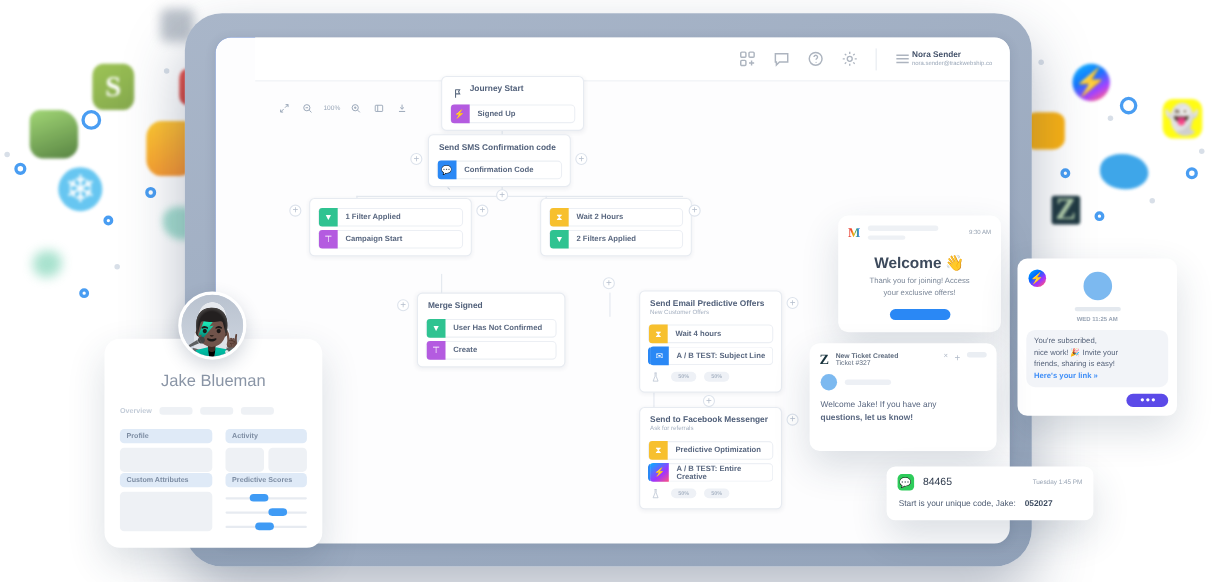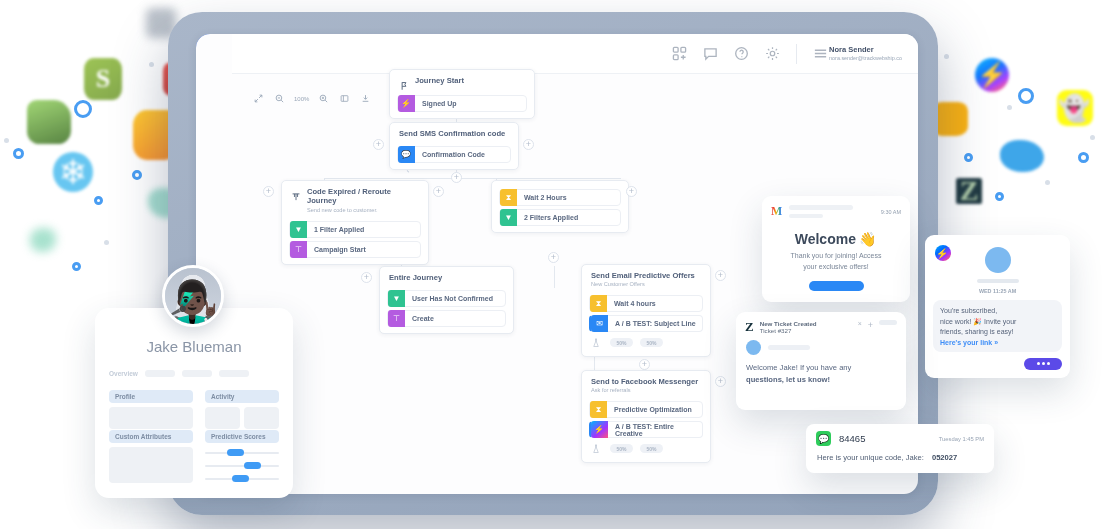--- a/index.html
+++ b/index.html
@@ -374,21 +374,21 @@
     <div class="edge" style="left:260px;top:125px;width:1px;height:20px;"></div>
     <div class="edge" style="left:128px;top:144px;width:297px;height:1px;"></div>
     <div class="edge" style="left:128px;top:144px;width:1px;height:18px;"></div>
     <div class="edge" style="left:300px;top:144px;width:1px;height:18px;"></div>
     <div class="edge" style="left:205px;top:215px;width:1px;height:30px;"></div>
     <div class="edge" style="left:358px;top:232px;width:1px;height:22px;"></div>
     <div class="edge" style="left:398px;top:250px;width:1px;height:76px;"></div>
     <div class="edge" style="left:398px;top:326px;width:1px;height:38px;"></div>
     <div class="dashed-arc" style="left:206px;top:106px;width:60px;height:40px;border-top-color:transparent;border-right-color:transparent;border-bottom-color:transparent;"></div>
 
-    <div class="node" style="left:193px;top:35px;width:146px;">
+    <div class="node" style="left:205px;top:35px;width:130px;">
       <div class="node-head">
         <div class="nh-icon">
           <svg viewBox="0 0 16 16" fill="none" stroke="currentColor" stroke-width="1.6">
               <path d="M5 2v12M5 2.5h6l-1.6 3L11 8.5H5"></path>
             </svg>
         </div>
         <div>
           <div class="node-title">Journey Start</div>
         </div>
       </div>
@@ -416,31 +416,20 @@
         <span>+</span>
       </div>
     <div class="plus" style="left:327px;top:105px;">
         <span>+</span>
       </div>
     <div class="plus" style="left:255px;top:138px;">
         <span>+</span>
       </div>
 
     <div class="node" style="left:85px;top:146px;width:148px;">
-      <div class="node-head">
-        <div class="nh-icon">
-          <svg viewBox="0 0 16 16" fill="none" stroke="currentColor" stroke-width="1.5">
-              <path d="M2.5 3h11M5.5 3v5M8 3v10M10.5 3v5"></path>
-            </svg>
-        </div>
-        <div>
-          <div class="node-title">Code Expired / Reroute Journey</div>
-          <div class="node-sub">Send new code to customer.</div>
-        </div>
-      </div>
       <div class="row">
         <div class="sw sw-green">▼</div>
         <div class="lbl">1 Filter Applied</div>
       </div>
       <div class="row">
         <div class="sw sw-purple">⊤</div>
         <div class="lbl">Campaign Start</div>
       </div>
     </div>
     <div class="plus" style="left:67px;top:152px;">
@@ -463,21 +452,21 @@
     <div class="plus" style="left:430px;top:152px;">
         <span>+</span>
       </div>
     <div class="plus" style="left:352px;top:218px;">
         <span>+</span>
       </div>
 
     <div class="node" style="left:183px;top:232px;width:135px;">
       <div class="node-head">
         <div>
-            <div class="node-title">Entire Journey</div>
+            <div class="node-title">Merge Signed</div>
           </div>
       </div>
       <div class="row">
         <div class="sw sw-green">▼</div>
         <div class="lbl">User Has Not Confirmed</div>
       </div>
       <div class="row">
         <div class="sw sw-purple">⊤</div>
         <div class="lbl">Create</div>
       </div>
@@ -659,18 +648,18 @@
     <div class="zd-msg" style="padding-top:0;font-weight:bold;">questions, let us know!</div>
   </div>
 
   <div class="card" id="sms-card">
     <div class="sms-top">
       <div class="sms-ic">💬</div>
       <div class="sms-num">84465</div>
       <div class="sms-time">Tuesday 1:45 PM</div>
     </div>
     <div class="sms-body">
-      <span>Here is your unique code, Jake:</span>
+      <span>Start is your unique code, Jake:</span>
       <span class="sms-code" style="margin-left:6px;">052027</span>
     </div>
   </div>
 
 </div>
 
 </body></html>

